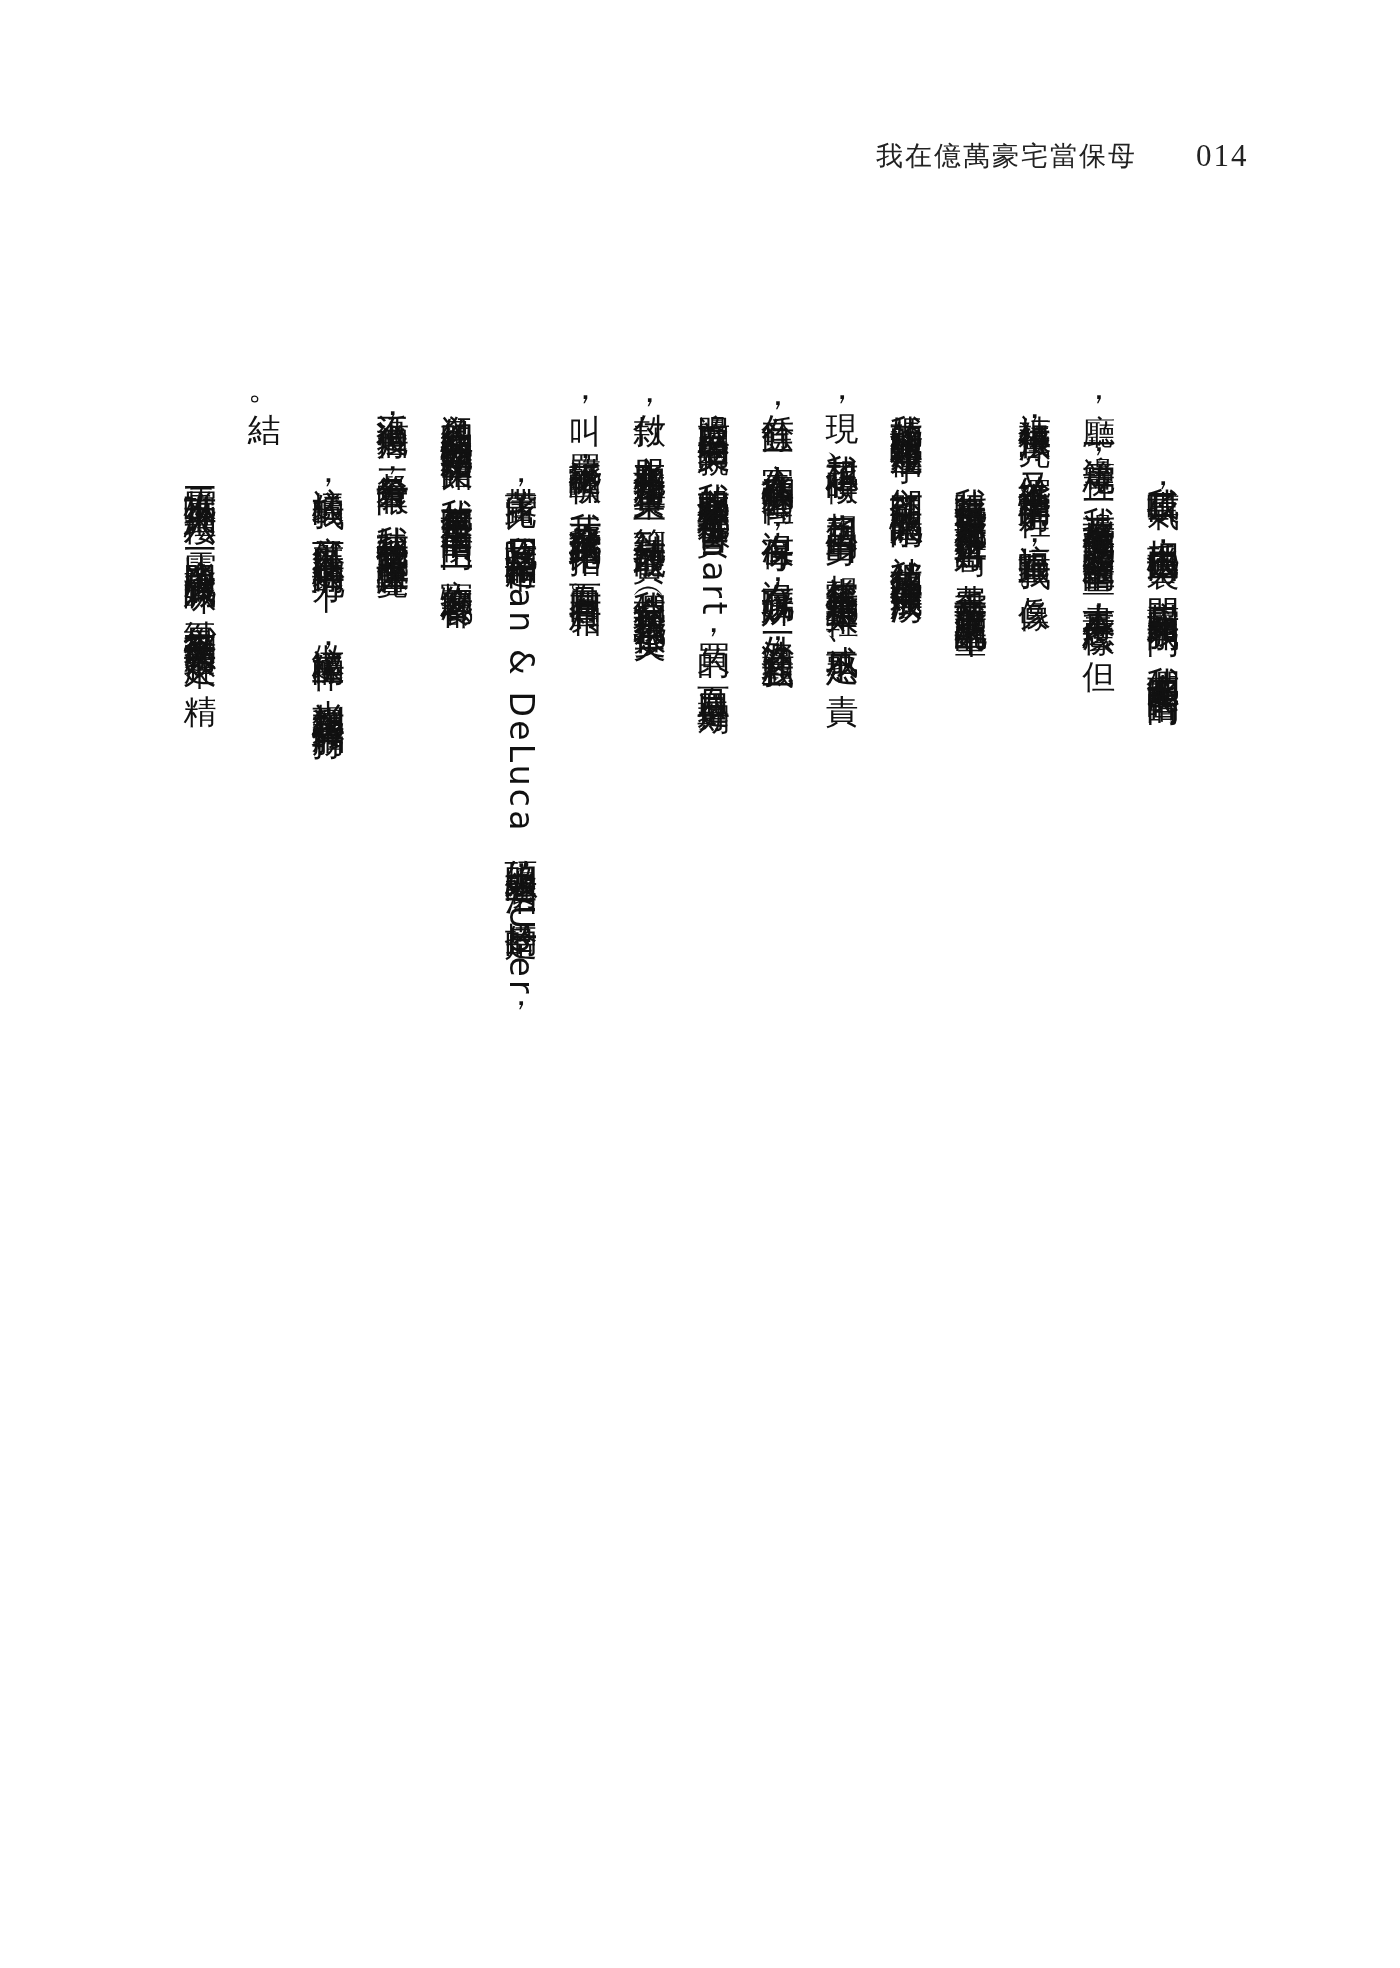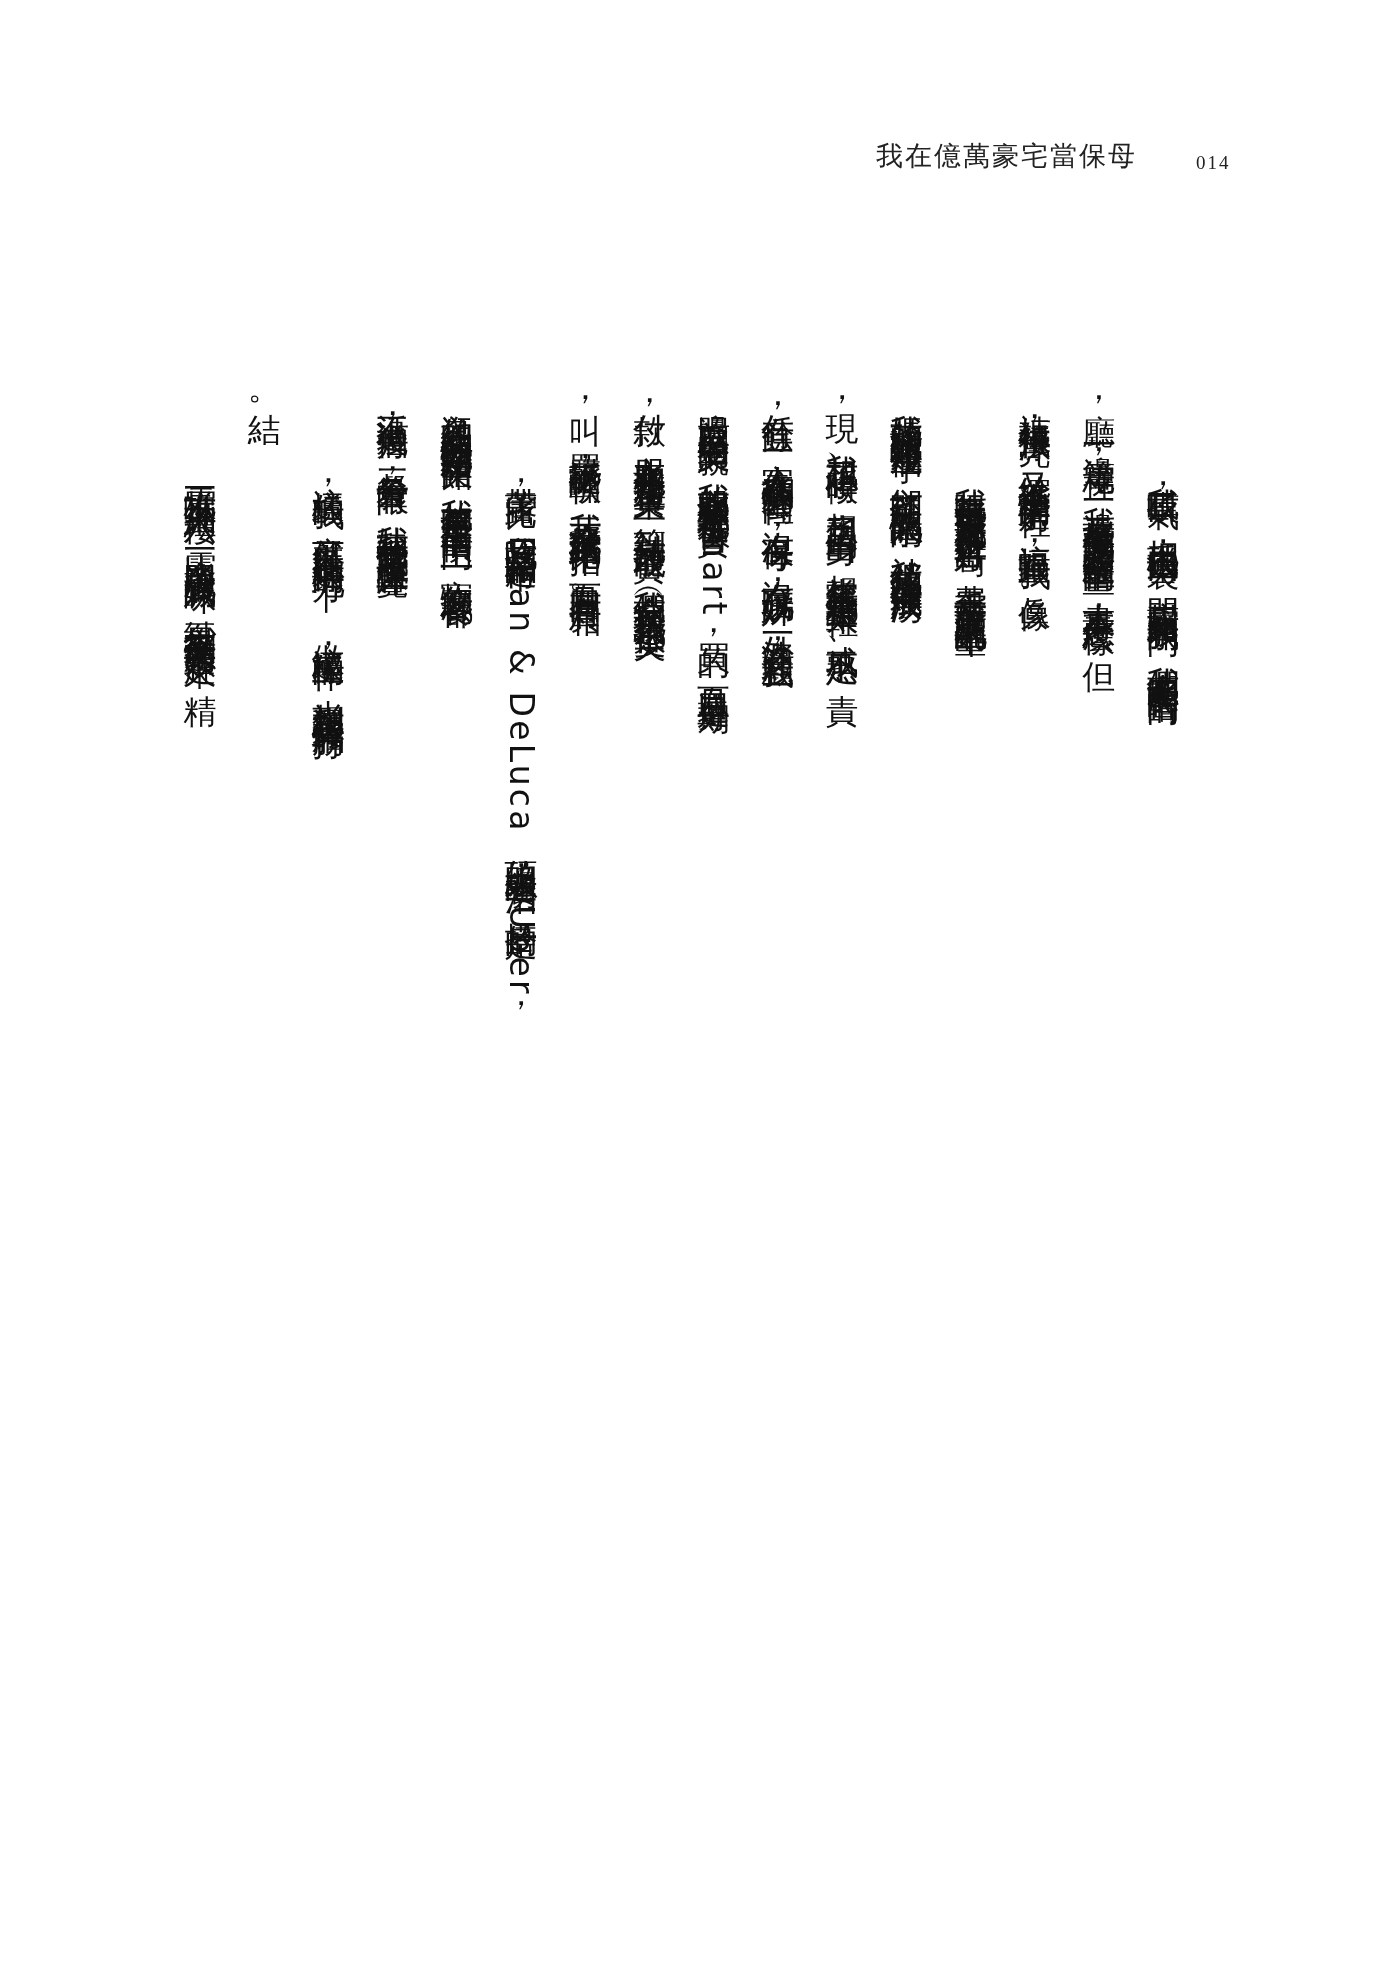--- a/index.html
+++ b/index.html
@@ -34,21 +34,21 @@
     letter-spacing: 2px;
     color: #222;
   }
   .running-header .title {
     font-weight: normal;
   }
   .running-header .page-number {
     position: absolute;
     left: 320px;
     font-family: "Liberation Serif", "DejaVu Serif", serif;
-    font-size: 19px;
+    font-size: 31px;
     letter-spacing: 2px;
     white-space: nowrap;
   }
   .body-text {
     position: absolute;
     top: 388px;
     right: 205px;
     height: 1400px;
     width: 1020px;
     writing-mode: vertical-rl;

